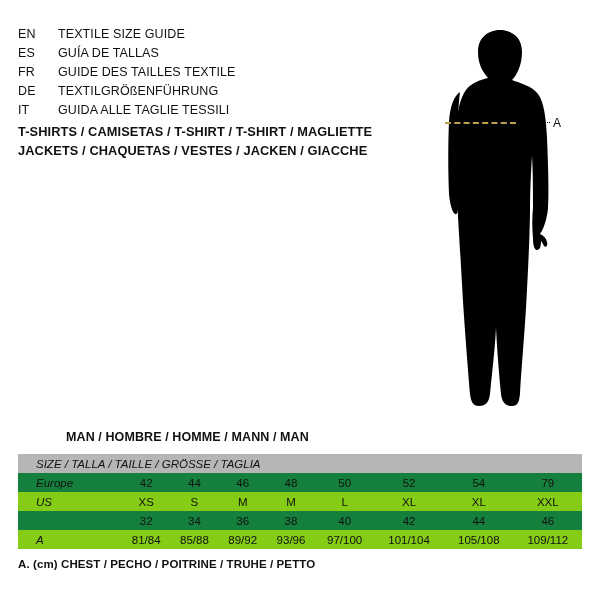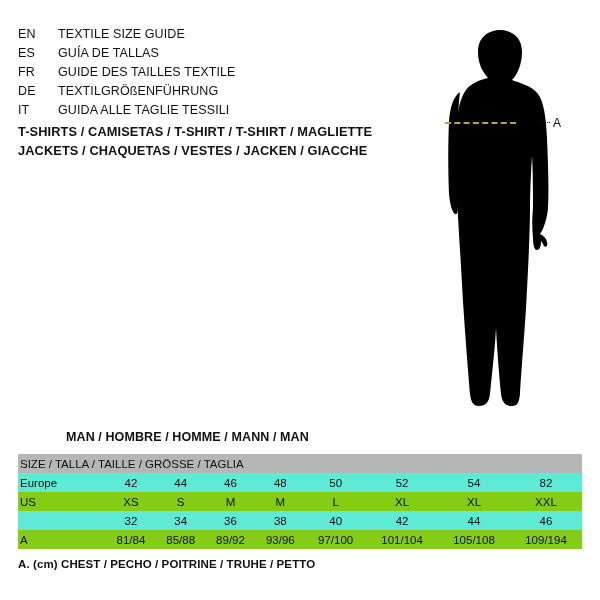--- a/index.html
+++ b/index.html
@@ -114,29 +114,30 @@
   }
   table.size-table td {
     padding: 0;
     height: 19px;
     vertical-align: middle;
     text-align: center;
     white-space: nowrap;
   }
   table.size-table td.label {
     text-align: left;
-    padding-left: 2px;
+    padding-left: 18px;
     width: 86px;
+    font-style: italic;
   }
   tr.row-header td {
     background: #b5b7b5;
     font-size: 11.5px;
   }
   tr.row-a td, tr.row-c td {
-    background: #5eead4;
+    background: #15803d;
   }
   tr.row-b td, tr.row-d td {
     background: #84cc16;
   }
 
   
   .footnote {
     position: absolute;
     left: 18px;
     top: 546px;
@@ -239,21 +240,21 @@
       </tr>
       <tr class="row-a">
         <td class="label">Europe</td>
         <td>42</td>
         <td>44</td>
         <td>46</td>
         <td>48</td>
         <td>50</td>
         <td>52</td>
         <td>54</td>
-        <td>82</td>
+        <td>79</td>
       </tr>
       <tr class="row-b">
         <td class="label">US</td>
         <td>XS</td>
         <td>S</td>
         <td>M</td>
         <td>M</td>
         <td>L</td>
         <td>XL</td>
         <td>XL</td>
@@ -272,20 +273,20 @@
       </tr>
       <tr class="row-d">
         <td class="label">A</td>
         <td>81/84</td>
         <td>85/88</td>
         <td>89/92</td>
         <td>93/96</td>
         <td>97/100</td>
         <td>101/104</td>
         <td>105/108</td>
-        <td>109/194</td>
+        <td>109/112</td>
       </tr>
     </tbody>
   </table>
 
   <div class="footnote">A. (cm) CHEST / PECHO / POITRINE / TRUHE / PETTO</div>
 
 </div>
 
 </body></html>

